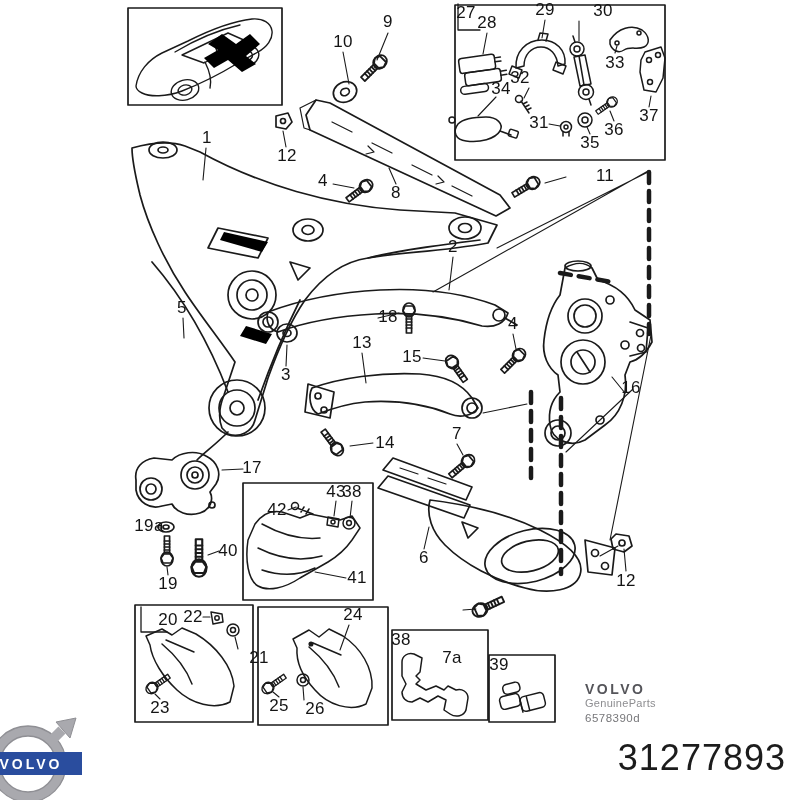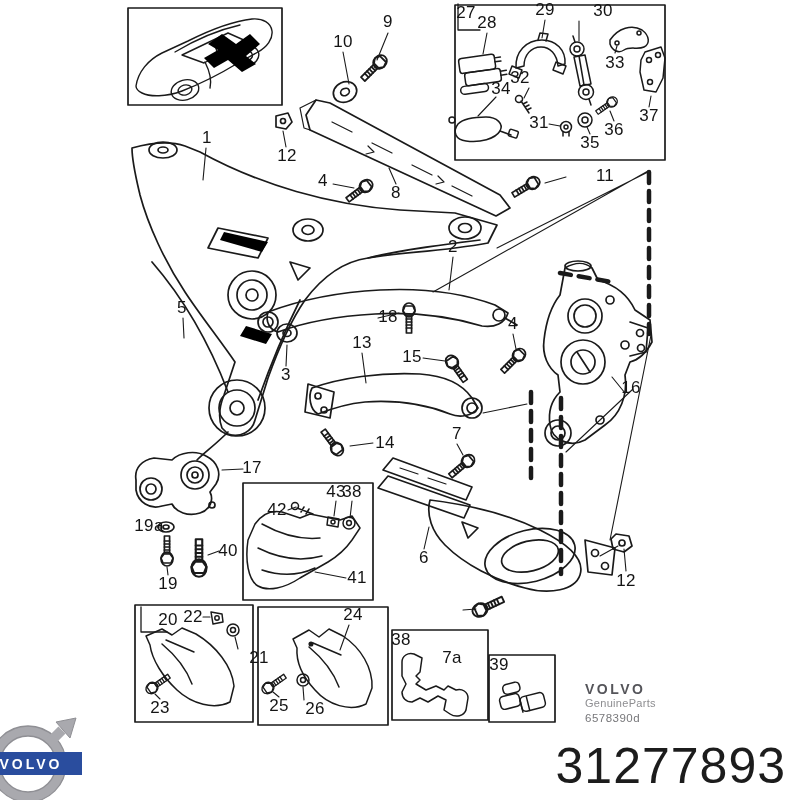--- a/index.html
+++ b/index.html
@@ -1,21 +1,21 @@
 <!DOCTYPE html>
 <html><head>
 <meta charset="utf-8">
 <style>
   html,body{margin:0;padding:0;background:#fff;}
   .page{width:800px;height:800px;position:relative;background:#fff;overflow:hidden;
         font-family:"Liberation Sans",sans-serif;}
   .artwork{position:absolute;left:0;top:0;}
   .callout{position:absolute;transform:translate(-50%,-50%);font-size:17px;color:#141414;
            letter-spacing:.3px;white-space:nowrap;}
-  .part-number{position:absolute;right:14px;top:737px;font-size:50px;color:#1c1c1c;
+  .part-number{position:absolute;right:14px;top:737px;font-size:36px;color:#1c1c1c;
                letter-spacing:1px;}
   .gp-box{position:absolute;left:585px;top:681px;width:86px;line-height:1.15;}
   .gp-brand{font-size:14px;font-weight:bold;letter-spacing:2.5px;color:#55555a;}
   .gp-line{font-size:11px;color:#8d8d90;letter-spacing:.3px;}
   .gp-code{font-size:11.5px;color:#77777a;margin-top:2px;letter-spacing:.5px;}
   .volvo-logo{position:absolute;left:0;top:714px;width:82px;height:86px;}
 </style>
 </head>
 <body>
 

